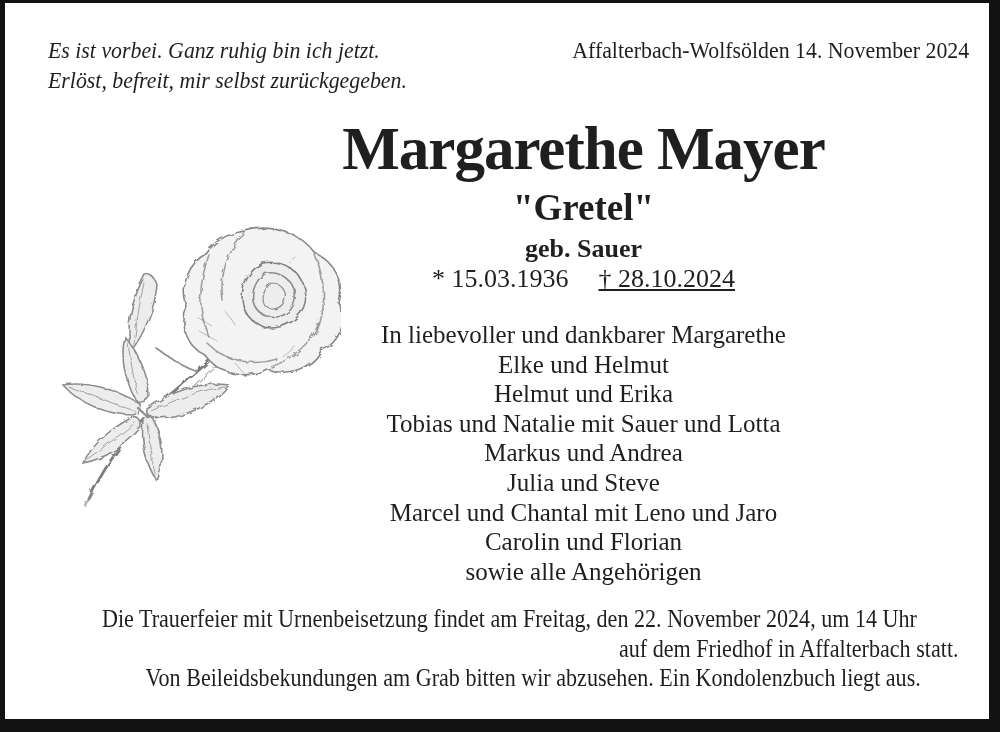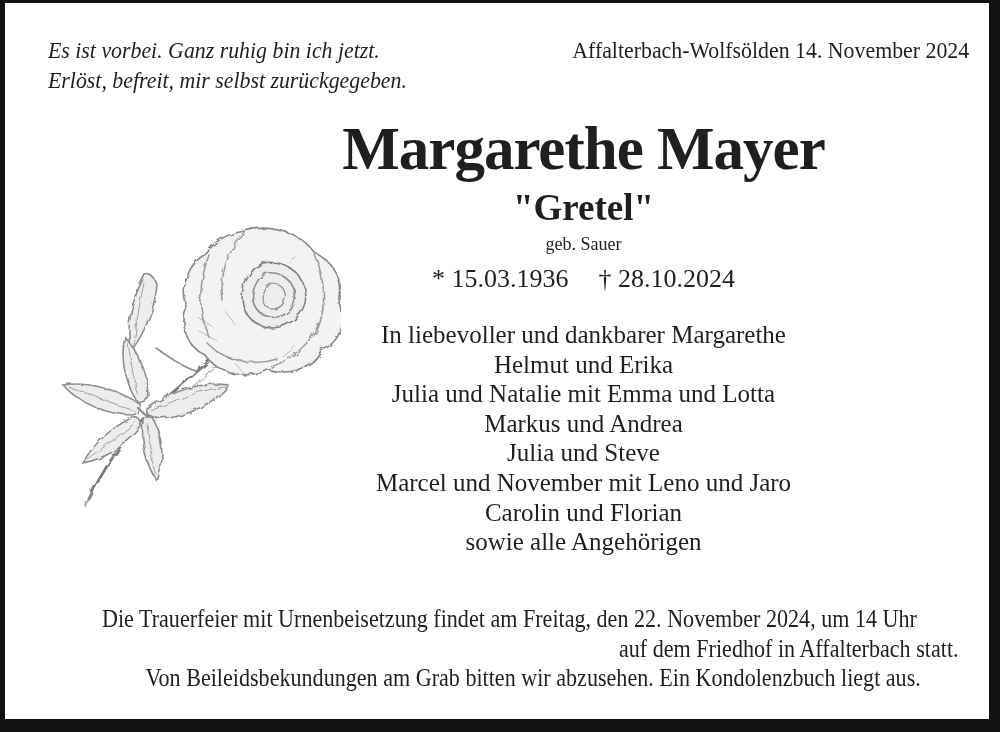--- a/index.html
+++ b/index.html
@@ -58,23 +58,23 @@
     letter-spacing: -1px;
     line-height: 1.05;
     white-space: nowrap;
   }
   .nickname {
     top: 183px;
     font-size: 37px;
     font-weight: 700;
     white-space: nowrap;
   }
-  .maiden { top: 231px; font-size: 18px; white-space: nowrap; }
+  .maiden { top: 231px; font-size: 26px; white-space: nowrap; font-weight: bold; }
   .vitals { top: 261px; font-size: 26px; white-space: nowrap; }
-  .vitals .died { margin-left: 30px; }
+  .vitals .died { margin-left: 30px; text-decoration: underline; }
   .mourners {
     top: 317px;
     font-size: 25px;
     line-height: 29.6px;
     white-space: nowrap;
   }
   .funeral {
     position: absolute;
     left: 0;
     right: 0;
@@ -150,25 +150,26 @@
 
   <div class="col">
     <div class="name">Margarethe Mayer</div>
     <div class="nickname">"Gretel"</div>
     <div class="maiden">geb. Sauer</div>
     <div class="vitals">
       <span class="born">* 15.03.1936</span><span class="died">† 28.10.2024</span>
     </div>
     <div class="mourners">
       <div>In liebevoller und dankbarer Margarethe</div>
+      <div>Elke und Helmut</div>
       <div>Helmut und Erika</div>
-      <div>Julia und Natalie mit Emma und Lotta</div>
+      <div>Tobias und Natalie mit Sauer und Lotta</div>
       <div>Markus und Andrea</div>
       <div>Julia und Steve</div>
-      <div>Marcel und November mit Leno und Jaro</div>
+      <div>Marcel und Chantal mit Leno und Jaro</div>
       <div>Carolin und Florian</div>
       <div>sowie alle Angehörigen</div>
     </div>
   </div>
 
   <div class="funeral">
     <div><span class="cond">Die Trauerfeier mit Urnenbeisetzung findet am Freitag, den 22. November 2024, um 14 Uhr</span></div>
     <div><span class="cond">auf dem Friedhof in Affalterbach statt.</span></div>
     <div><span class="cond">Von Beileidsbekundungen am Grab bitten wir abzusehen. Ein Kondolenzbuch liegt aus.</span></div>
   </div>

